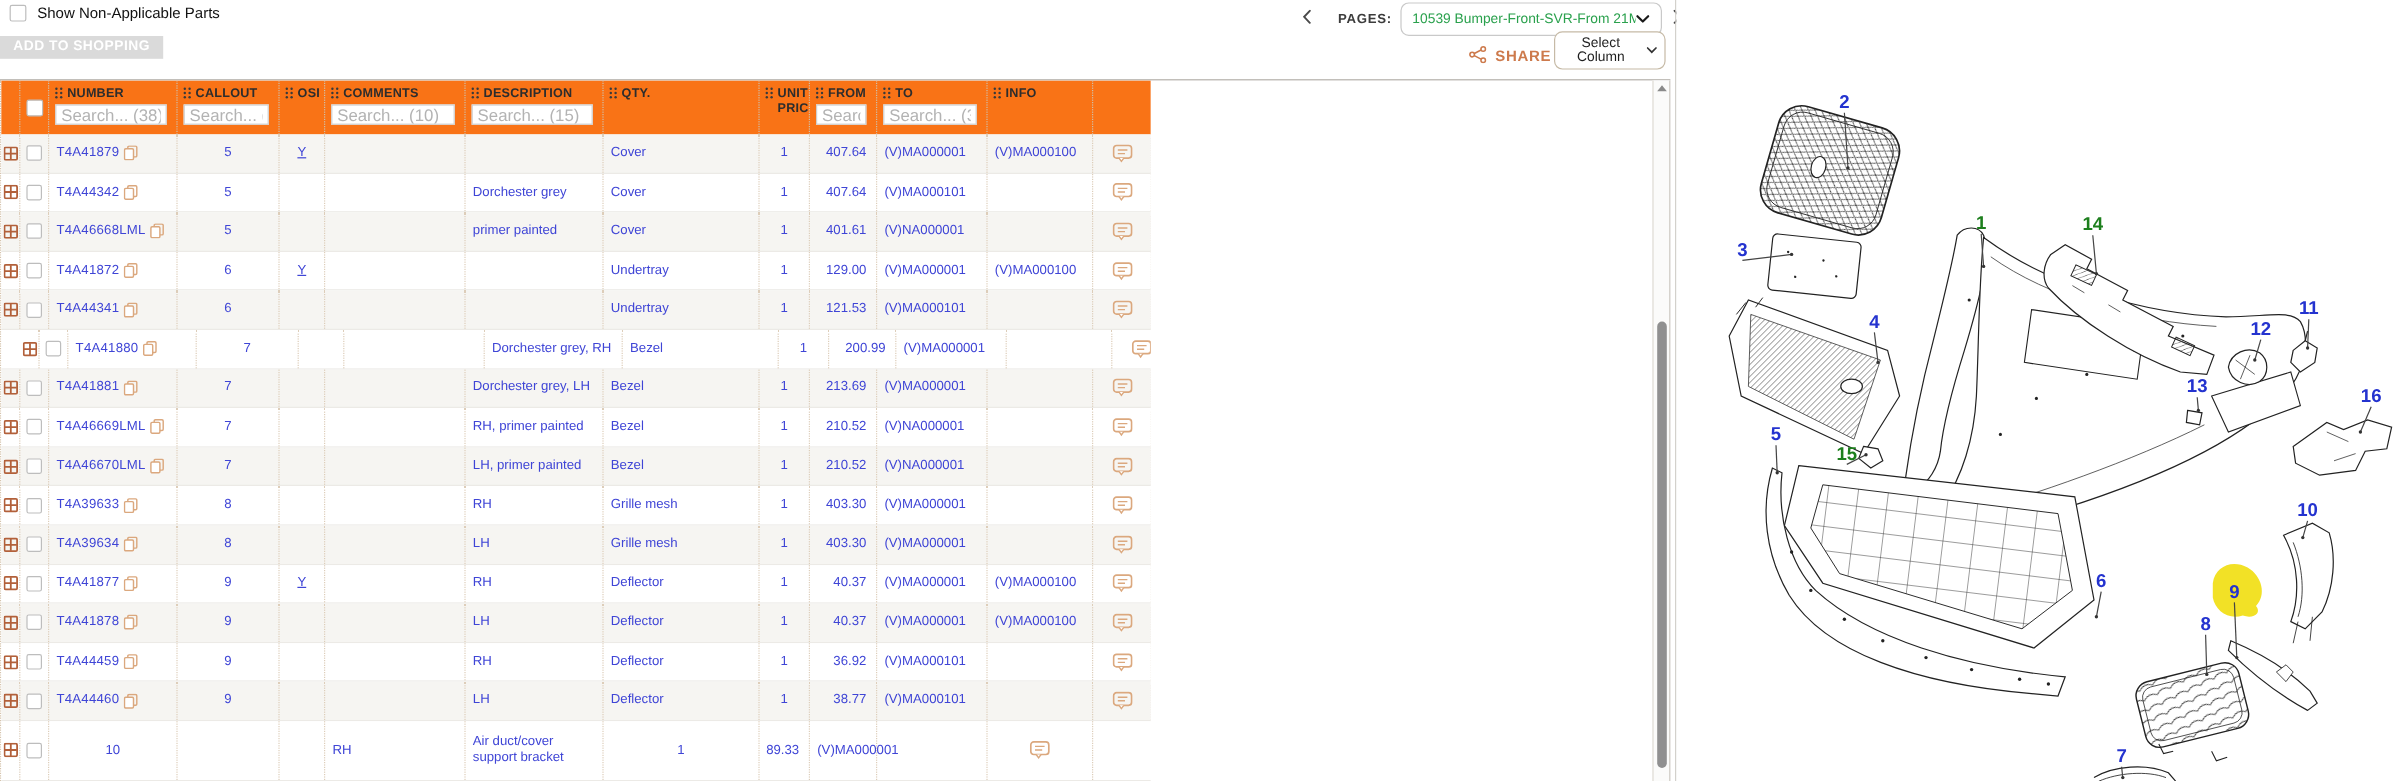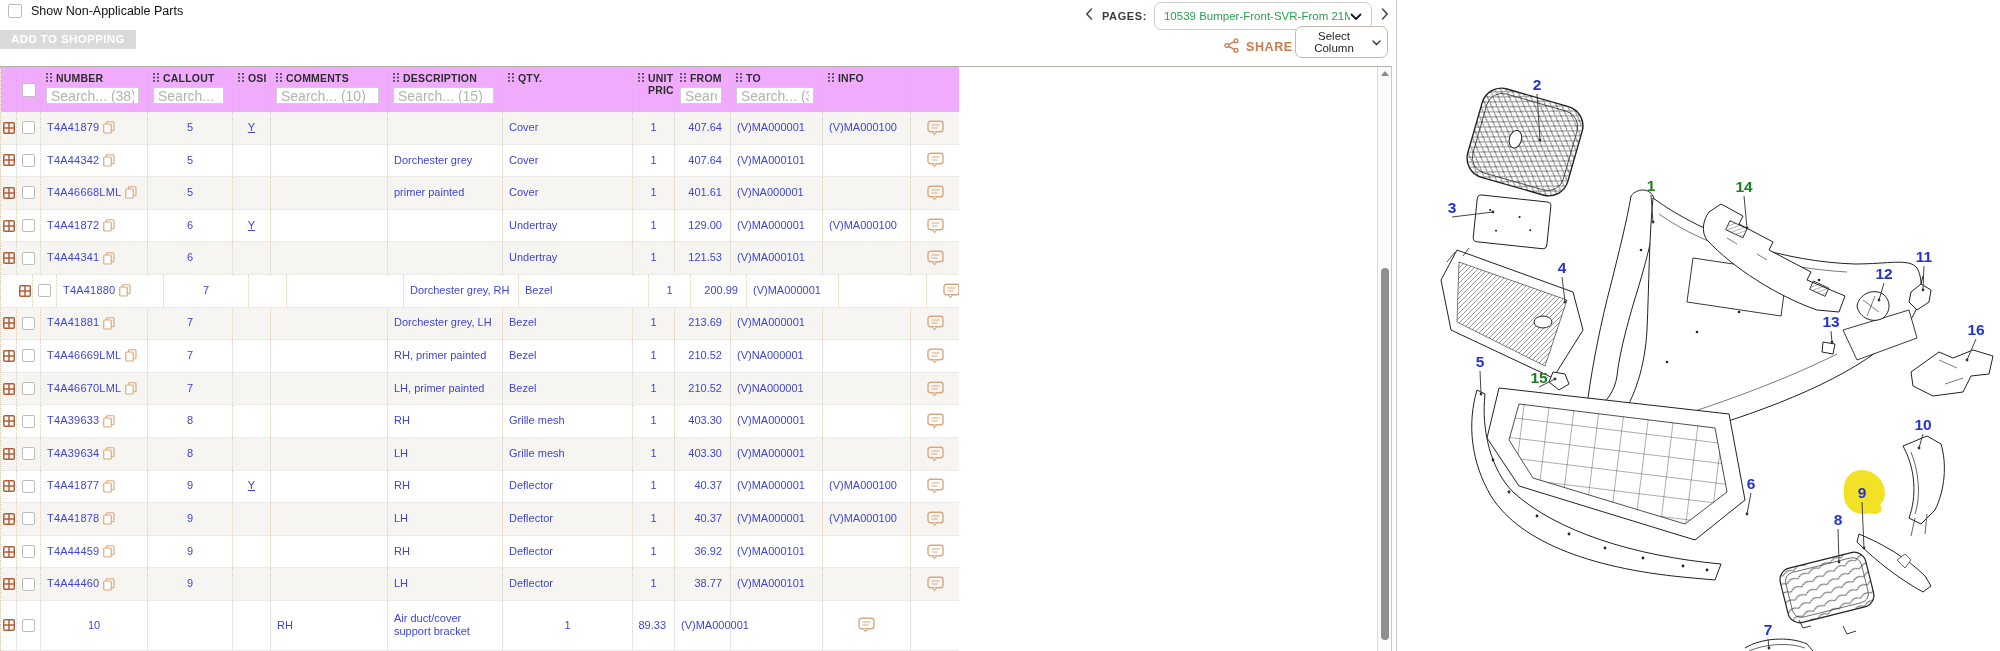--- a/index.html
+++ b/index.html
@@ -11,37 +11,37 @@
   
   .show-na { position:absolute; top:4px; left:8px; display:flex; align-items:flex-start; gap:9px;
              font-size:12.5px; color:#121212; }
   input[type=checkbox] { appearance:none; -webkit-appearance:none; width:14px; height:14px;
              border:1.5px solid #bdbdbd; border-radius:2px; background:#fff; margin:0; cursor:pointer; }
   .add-btn { position:absolute; top:30px; left:0; width:136px; height:19px; background:#dadada;
              color:#fff; font-weight:bold; font-size:11.5px; letter-spacing:.4px; text-align:center;
              line-height:19px; border:none; padding:0; }
   .pages-nav { position:absolute; top:0; left:1083px; height:31px; display:flex; align-items:center; gap:7px; }
   .nav-chev { background:none; border:none; padding:2px; cursor:pointer; display:flex; }
-  .pages-label { font-size:11px; font-weight:bold; color:#3c3c3c; letter-spacing:.6px; }
+  .pages-label { font-size:11px; font-weight:bold; color:#3c3c3c; letter-spacing:.6px;margin-left:13px; }
   .page-select { width:218px; height:28px; border:1px solid #c9c9c9; border-radius:7px; background:#fff;
              display:flex; align-items:center; padding:0 9px; cursor:pointer; }
   .page-select .val { flex:1; font-size:11.5px; color:#2aa14d; white-space:nowrap; overflow:hidden; }
   .share-btn { position:absolute; top:37px; left:1218px; display:flex; align-items:center; gap:7px;
              background:none; border:none; color:#cd7a4c; font-weight:bold; font-size:12.5px;
              letter-spacing:.6px; cursor:pointer; font-family:inherit; }
   .select-col-btn { position:absolute; top:26px; left:1295px; width:93px; height:32px; background:#fff;
              border:1px solid #c6baa6; border-radius:7px; font-size:11.5px; color:#1e1e1e;
              display:flex; align-items:center; justify-content:center; gap:6px; cursor:pointer; font-family:inherit; }
   .top-border { position:absolute; top:66px; left:0; width:1392px; height:1px; background:#b3b0aa; }
   
   .ptable { position:absolute; top:67px; left:0; width:959px; height:584px; overflow:hidden;
             border-left:1px dotted #d5c3ac; font-size:11px; }
   .thead, .tr { display:grid;
             grid-template-columns:16px 24px 107px 85px 38px 117px 115px 130px 42px 56px 92px 88px 49px; }
-  .thead { background:#f0abfc; height:45px; }
+  .thead { background:#f97316; height:45px; }
   .th { border-right:1px dotted #cfc0ab; padding:5px 4px 2px 5px; overflow:hidden; }
   .th.util { padding:0; display:flex; align-items:center; justify-content:center; }
   .th-label { display:flex; align-items:flex-start; gap:4px; font-size:10.5px; font-weight:bold;
             color:#2d2d2d; letter-spacing:.2px; line-height:1.15; }
   .dots { width:6px; height:10px; position:relative; flex:none; margin-top:1px; }
   .dots::before { content:""; position:absolute; width:2px; height:2px; border-radius:50%; background:#3a3a3a;
             box-shadow:0 3.5px 0 #3a3a3a, 0 7px 0 #3a3a3a, 4px 0 0 #3a3a3a, 4px 3.5px 0 #3a3a3a, 4px 7px 0 #3a3a3a; }
   .search { display:block; width:calc(100% - 4px); max-width:104px; height:17px; margin-top:3px;
             border:1px solid #cecece; font-size:14px; padding:1px 4px; color:#666; font-family:inherit; }
   .search::placeholder { color:#b3b3b3; }

